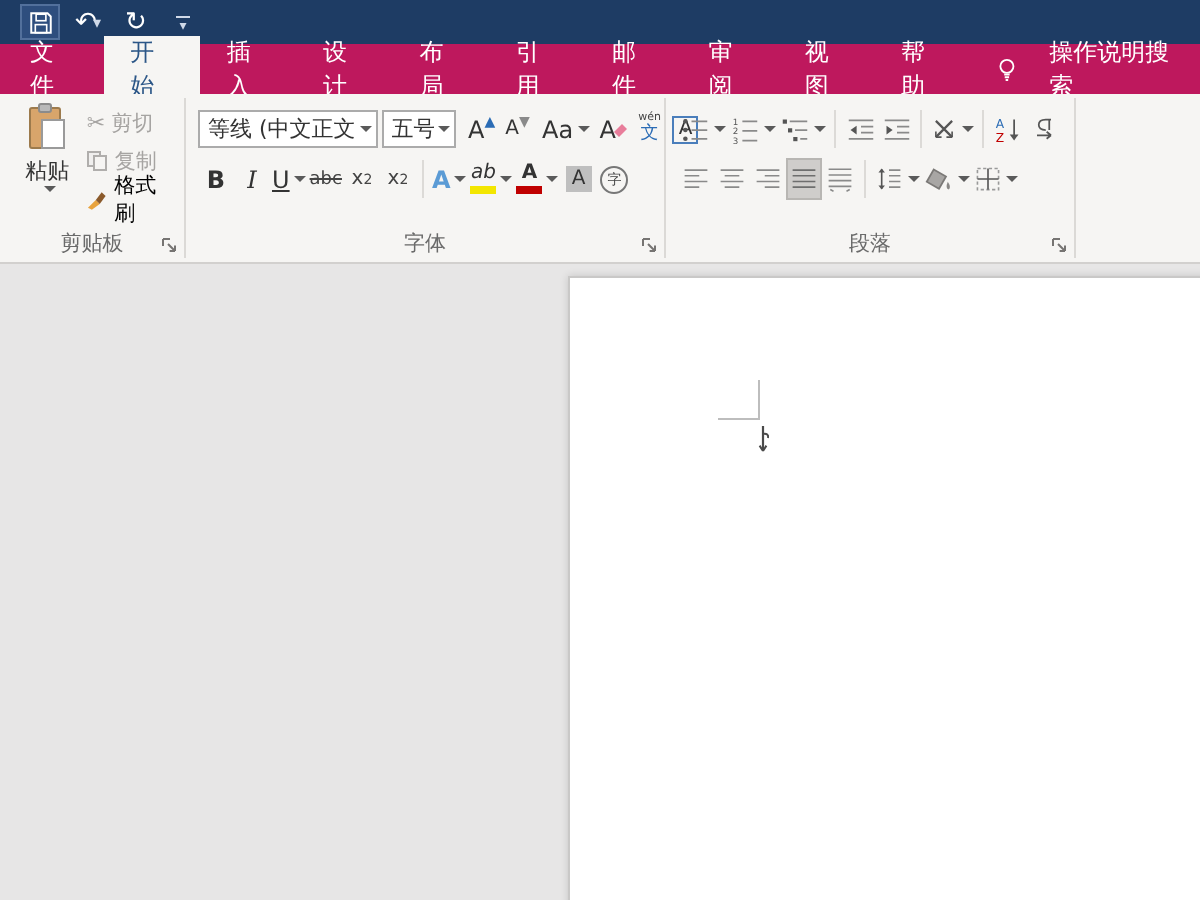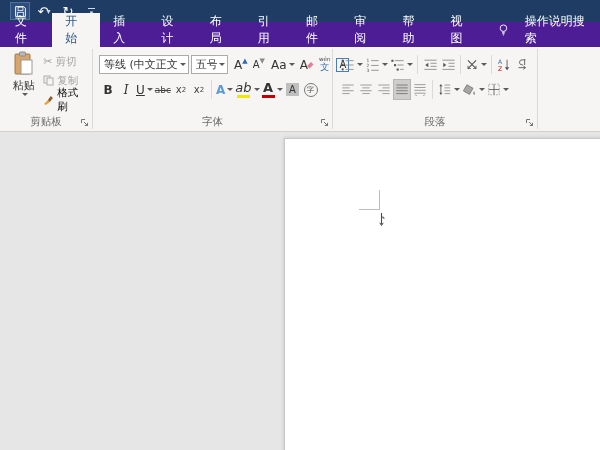--- a/index.html
+++ b/index.html
@@ -11,21 +11,21 @@
   
   .titlebar { height:22px; background:#1e3c64; display:flex; align-items:center; padding-left:10px; flex:none; }
   .qat { display:flex; align-items:center; gap:4px; }
   .qat-btn { color:#fff; height:18px; min-width:20px; display:flex; align-items:center; justify-content:center; font-size:13px; }
   .qat-btn.save { background:#2e4e7e; border:1px solid #52709c; }
   .qat-sm { font-size:8px; color:#cfd9e8; margin-left:-2px; }
   .qat-more { display:flex; flex-direction:column; align-items:center; margin-left:6px; }
   .qat-more .bar { width:7px; height:1px; background:#cfd9e8; margin-bottom:2px; }
 
   
-  .tabrow { height:25px; background:#4c1d95; display:flex; align-items:flex-end; color:#fff; flex:none; }
+  .tabrow { height:25px; background:#be185d; display:flex; align-items:center; color:#fff; flex:none; }
   .tab { padding:0 13px; display:flex; align-items:center; font-size:12px; cursor:default; }
   .tab.file { padding:0 15px; }
   .tab.selected { background:#f6f5f3; color:#2b5687; }
   .tellme { display:flex; align-items:center; gap:16px; padding:0 10px; margin-left:2px; font-size:12px; }
 
   
   .ribbon { height:85px; background:#f6f5f3; border-bottom:1px solid #d2d0ce; display:flex; flex:none; }
   .group { display:flex; flex-direction:column; position:relative; flex:none; }
   .group-body { flex:1; display:flex; padding:4px 4px 0 6px; }
   .group-foot { height:19px; display:flex; align-items:center; justify-content:center; position:relative; color:#6a6a6a; font-size:10.5px; flex:none; }
@@ -57,21 +57,21 @@
   .glyph { font-size:12px; color:#333; }
   .small-mark { font-size:7px; position:relative; top:-4px; color:#2b6cb5; }
   .stack { display:flex; flex-direction:column; align-items:center; line-height:1; }
   .stack .t { font-size:5.5px; color:#444; }
   .stack .b { font-size:9px; color:#2b6cb5; }
   .boxA { border:1px solid #4a7ebb; font-size:10px; padding:0 2px; color:#333; line-height:12px; }
   .ustrike { text-decoration:line-through; font-size:9px; }
   .subsup { font-size:10px; }
   .fx { color:#5b9bd5; font-weight:bold; font-size:12px; }
   .colorbar { display:flex; flex-direction:column; align-items:center; line-height:1; }
-  .colorbar .g { font-size:13px; color:#333; }
+  .colorbar .g { font-size:10px; color:#333; }
   .colorbar .bar { width:13px; height:3.5px; margin-top:1px; }
   .shadeA { background:#bfbfbf; color:#333; font-size:10px; padding:0 3px; line-height:13px; }
   .circleChar { width:14px; height:14px; border:1px solid #777; border-radius:50%; display:flex; align-items:center; justify-content:center; font-size:7px; color:#444; }
 
   
   .parag { width:204px; }
   .pg-rows { display:flex; flex-direction:column; width:100%; }
   .pg-row { display:flex; align-items:center; height:25px; }
 
   
@@ -120,22 +120,22 @@
 
   <div class="tabrow">
     <div class="tab file">文件</div>
     <div class="tab selected">开始</div>
     <div class="tab">插入</div>
     <div class="tab">设计</div>
     <div class="tab">布局</div>
     <div class="tab">引用</div>
     <div class="tab">邮件</div>
     <div class="tab">审阅</div>
+    <div class="tab">视图</div>
     <div class="tab">帮助</div>
-    <div class="tab">视图</div>
     <div class="tellme">
       <svg width="12" height="14" viewBox="0 0 12 14">
         <circle cx="6" cy="5" r="3.6" fill="none" stroke="#fff" stroke-width="1"></circle>
         <path d="M4.5 9.5 h3 M4.8 11 h2.4 M5.3 12.5 h1.4" stroke="#fff" stroke-width="1" fill="none"></path>
       </svg>
       <span>操作说明搜索</span>
     </div>
   </div>
 
   <div class="ribbon">

